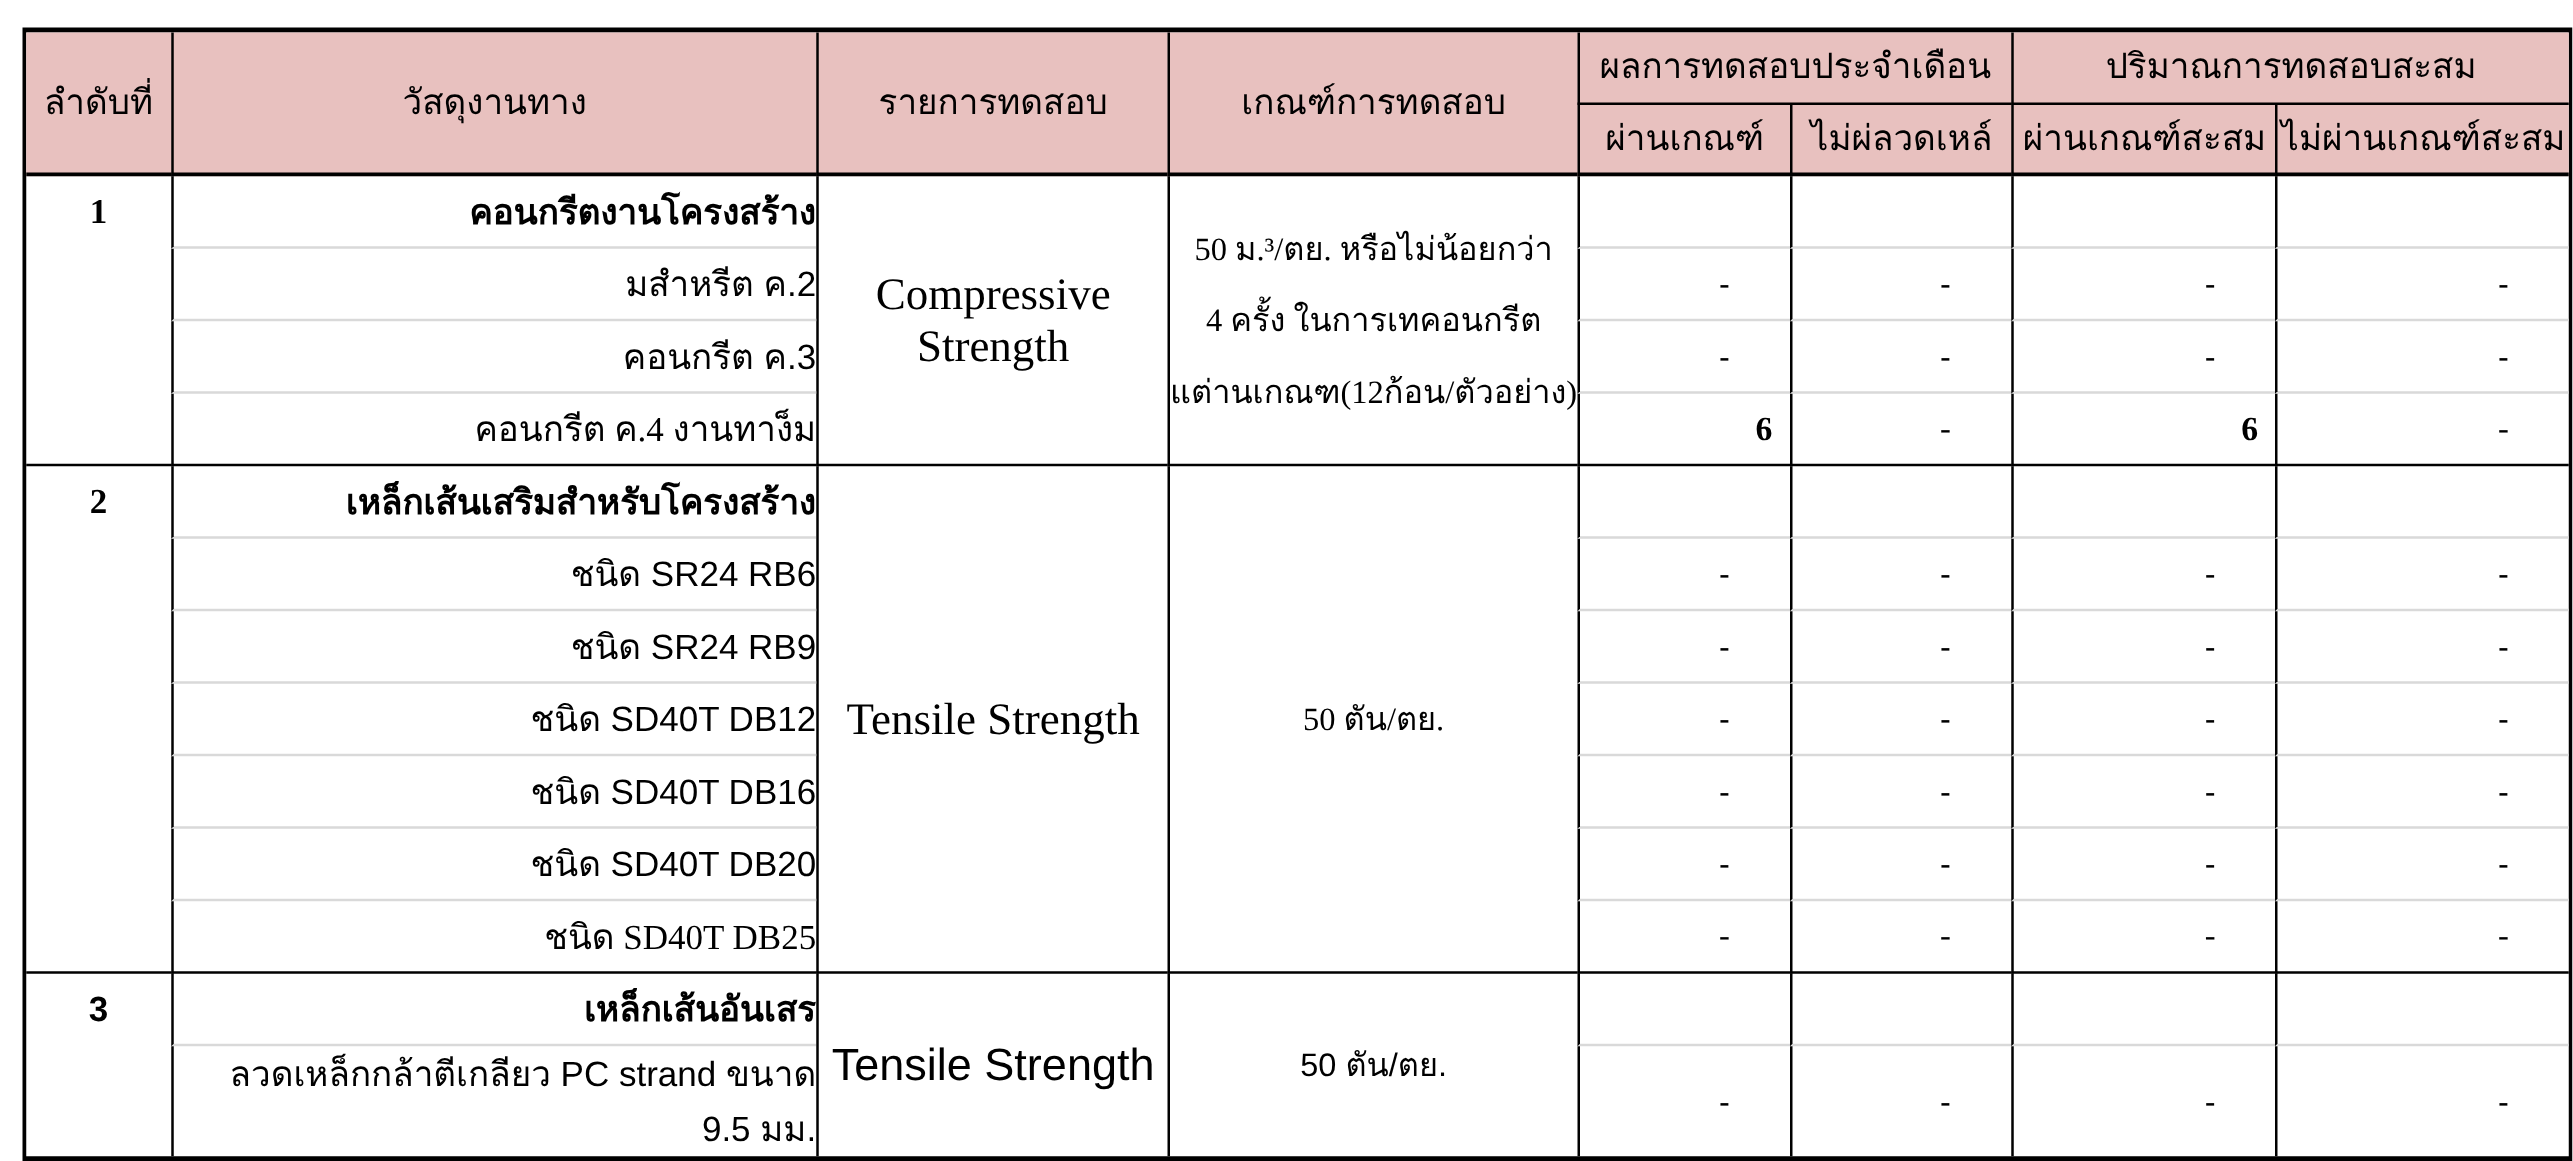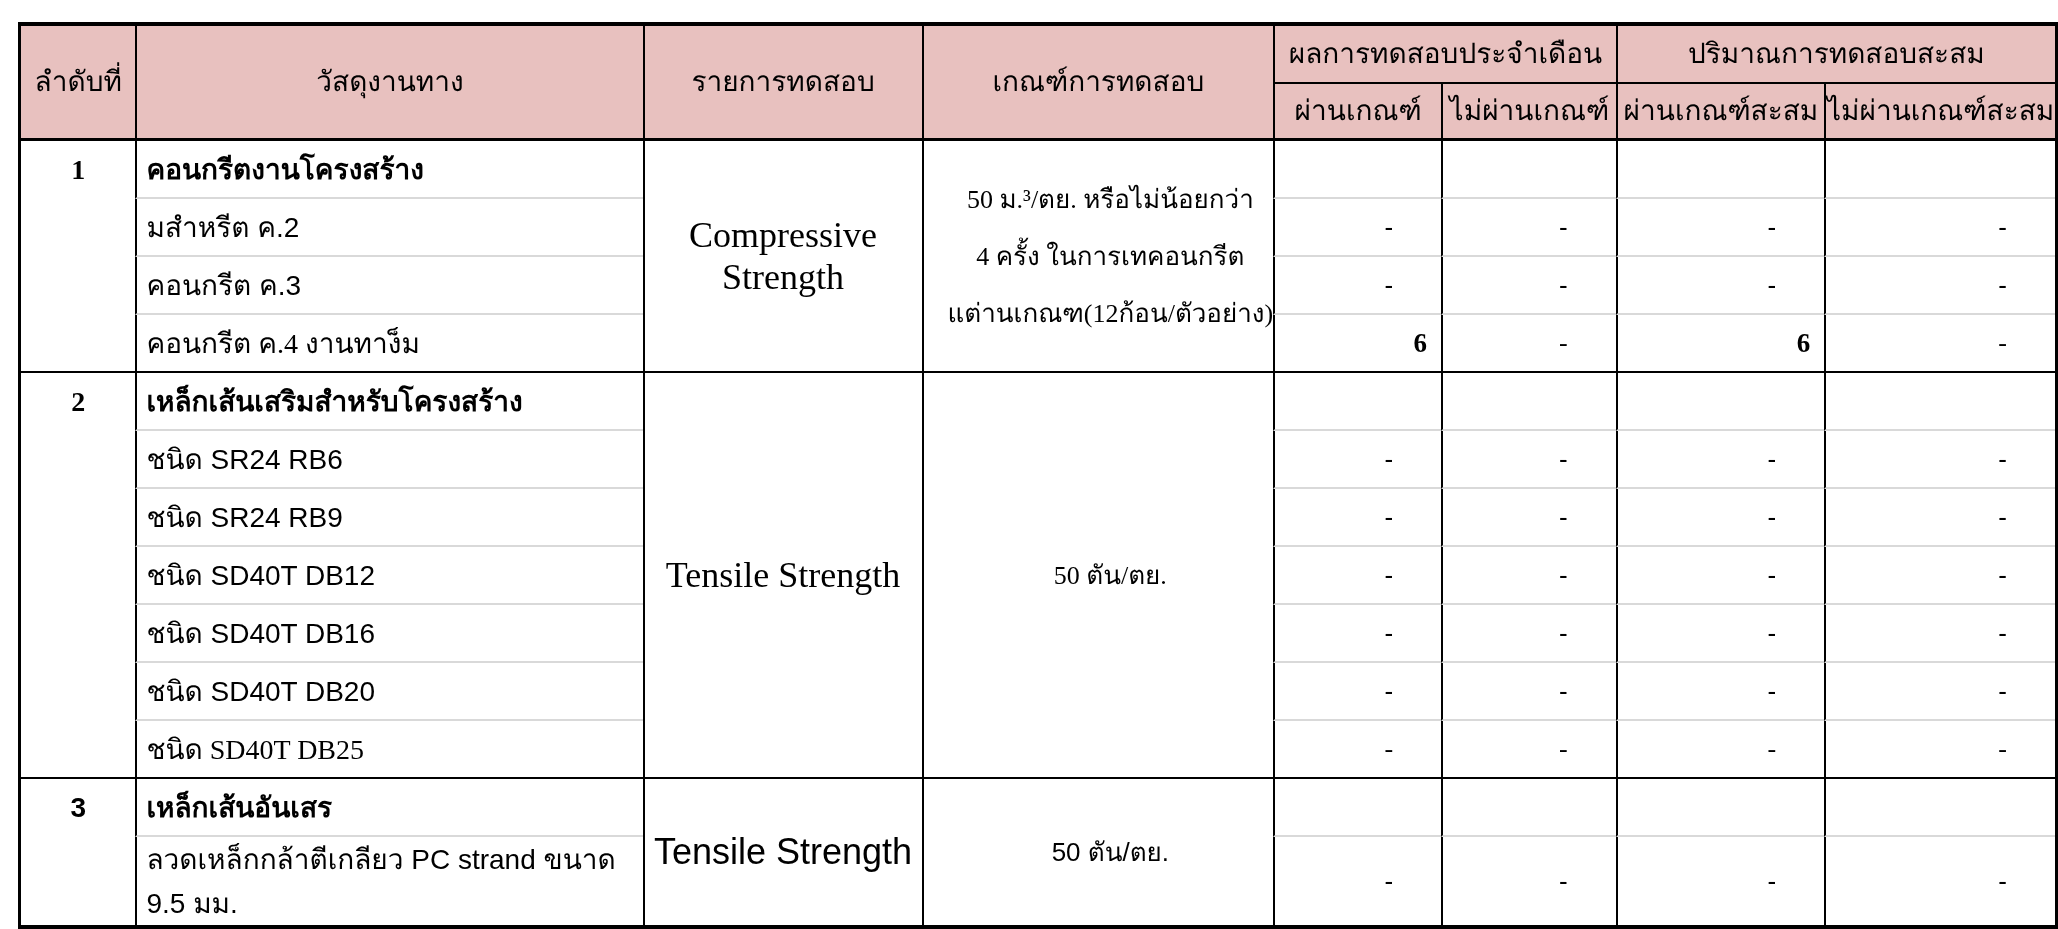--- a/index.html
+++ b/index.html
@@ -44,36 +44,35 @@
   .bb-h{border-bottom:3px solid #000;}
   
   td.num{
     text-align:center;
     vertical-align:top;
     font-size:28px;
     font-weight:bold;
   }
   td.num .band{height:58px;line-height:58px;}
   td.mat{
-    text-align:left;
+    text-align:right;
     vertical-align:middle;
     padding-left:9px;
     font-size:28px;
   }
   td.mat.title{font-weight:bold;}
   td.test{
     text-align:center;
     vertical-align:middle;
     font-size:36px;
   }
   td.crit{
     text-align:center;
     vertical-align:middle;
     font-size:26px;
-    padding-left:24px;
   }
   td.crit .line{line-height:57px;white-space:nowrap;}
   td.val{
     text-align:right;
     vertical-align:middle;
     padding-right:48px;
     font-size:26px;
   }
   td.val.strong{
     font-weight:bold;
@@ -101,21 +100,21 @@
         <tr class="h1">
     <th rowspan="2" class="bb-h">ลำดับที่</th>
     <th rowspan="2" class="bl bb-h">วัสดุงานทาง</th>
     <th rowspan="2" class="bl bb-h">รายการทดสอบ</th>
     <th rowspan="2" class="bl bb-h">เกณฑ์การทดสอบ</th>
     <th colspan="2" class="bl bb-k">ผลการทดสอบประจำเดือน</th>
     <th colspan="2" class="bl bb-k">ปริมาณการทดสอบสะสม</th>
   </tr>
   <tr class="h2">
     <th class="bl bb-h">ผ่านเกณฑ์</th>
-    <th class="bl bb-h">ไม่ผ่านเกณฑ์</th>
+    <th class="bl bb-h">ไม่ผ่ลวดเหล์</th>
     <th class="bl bb-h">ผ่านเกณฑ์สะสม</th>
     <th class="bl bb-h">ไม่ผ่านเกณฑ์สะสม</th>
   </tr>
 
   <tr class="r">
     <td rowspan="4" class="num bb-k">
             <div class="band">1</div>
           </td>
     <td class="mat title bl bb-g">คอนกรีตงานโครงสร้าง</td>
     <td rowspan="4" class="test bl bb-k">Compressive Strength</td>

